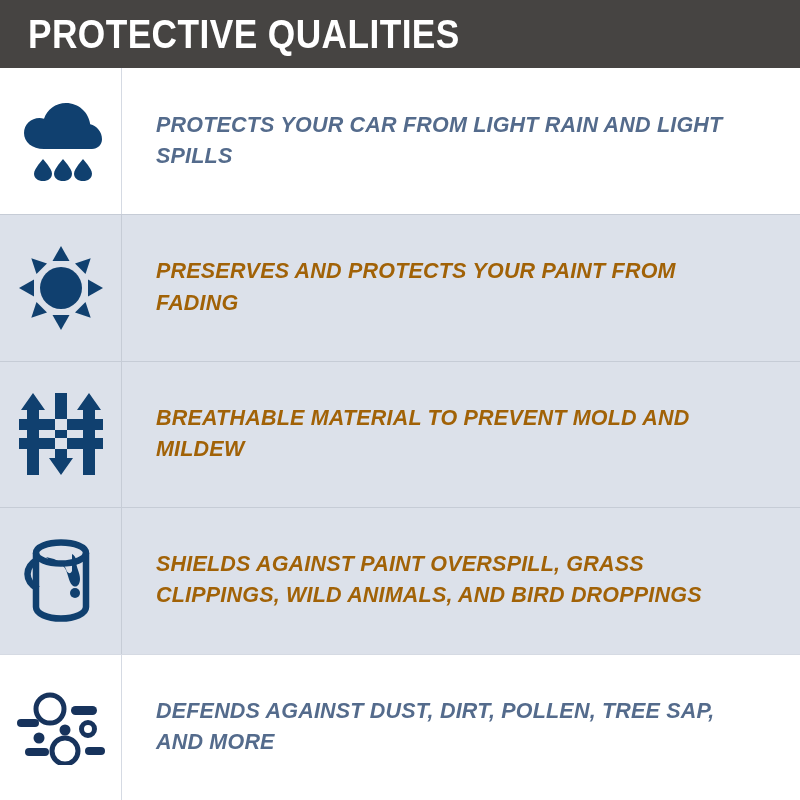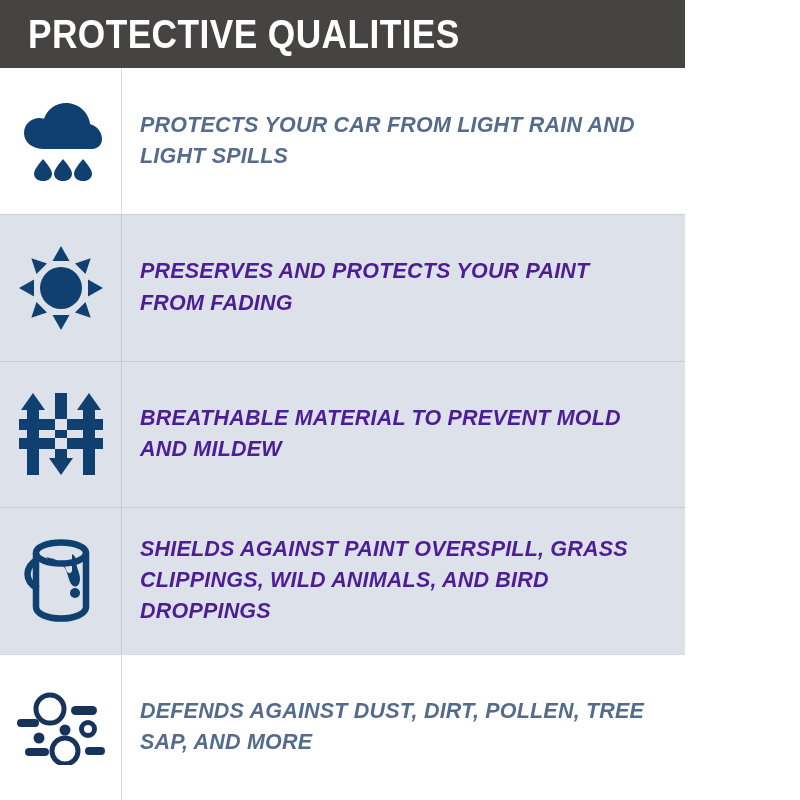--- a/index.html
+++ b/index.html
@@ -7,21 +7,21 @@
     padding: 0;
     background: #ffffff;
   }
   body {
     width: 800px;
     height: 800px;
     font-family: "Liberation Sans", sans-serif;
     overflow: hidden;
   }
   .infographic {
-    width: 685px;
+    width: 800px;
     height: 800px;
     display: flex;
     flex-direction: column;
     background: #ffffff;
     position: relative;
   }
 
   
   .header {
     height: 68px;
@@ -106,24 +106,24 @@
     padding: 0 26px 0 18px;
     box-sizing: border-box;
   }
   .row-text {
     font-family: "Liberation Sans", sans-serif;
     font-style: italic;
     font-weight: bold;
     font-size: 21.5px;
     line-height: 1.45;
     letter-spacing: 0.2px;
-    margin: 0;
+    margin: 16px;
   }
   .text-blue  { color: #546b8c; }
-  .text-dark  { color: #4c1d95; }
+  .text-dark  { color: #a16207; }
 </style>
 </head>
 <body>
 
 <div class="infographic">
 
   <div class="header">
     <div class="header-title">PROTECTIVE QUALITIES</div>
   </div>
 

